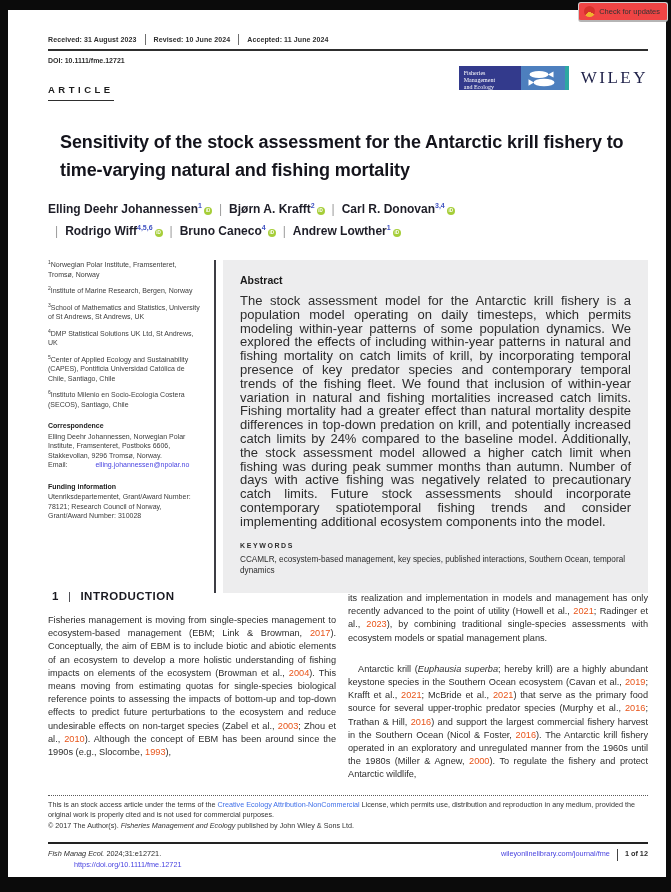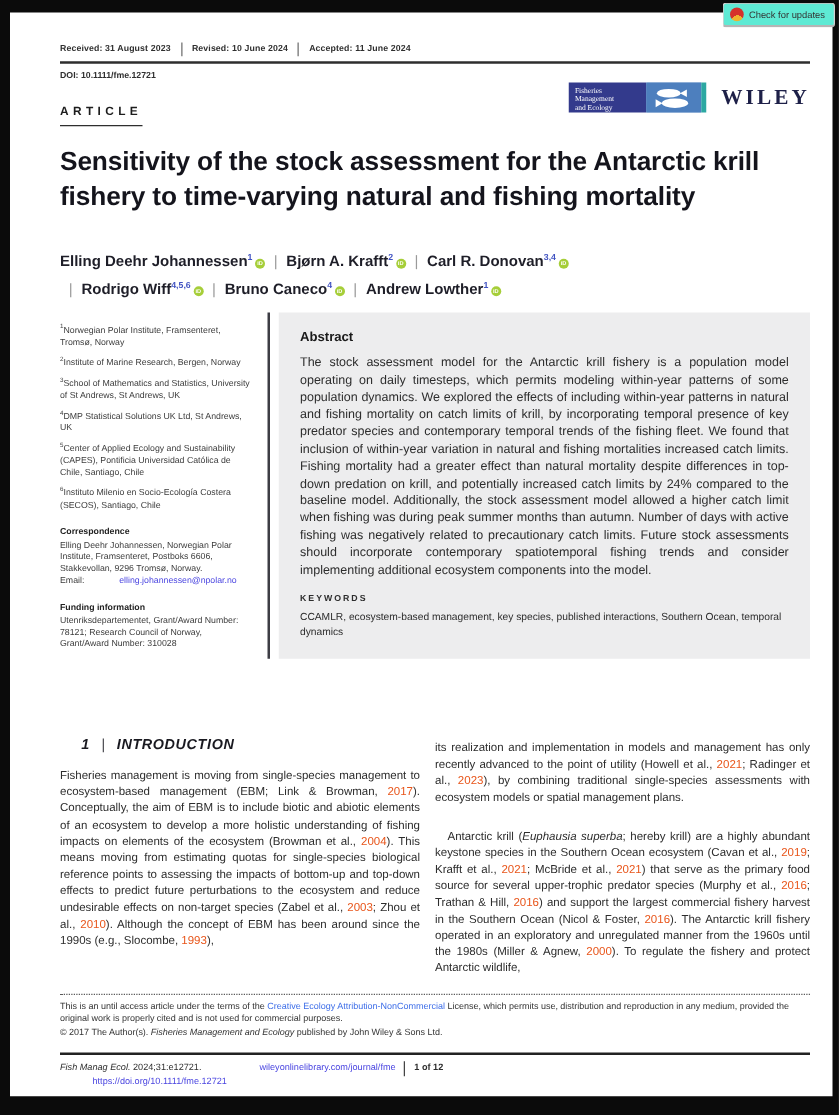--- a/index.html
+++ b/index.html
@@ -1,85 +1,85 @@
 <!DOCTYPE html>
 <html><head>
 <meta charset="utf-8">
 <style>
   html,body{margin:0;padding:0;background:#0b0b0b;width:671px;height:892px;overflow:hidden;
     font-family:"Liberation Sans","DejaVu Sans",sans-serif;-webkit-font-smoothing:antialiased;}
   .page{position:absolute;left:8px;top:10px;right:5px;bottom:15px;background:#ffffff;}
 
   
-  .check-badge{position:absolute;top:-8px;right:-2px;background:#5eead4;border:1px solid #d0d0d0;
+  .check-badge{position:absolute;top:-8px;right:-2px;background:#ef4444;border:1px solid #d0d0d0;
     border-bottom:2px solid #b5b5b5;border-radius:3px;padding:3px 7px 3px 5px;display:flex;align-items:center;gap:4px;
     font-size:7.5px;color:#333;z-index:20;}
   .cm-icon{width:11px;height:11px;border-radius:50%;
     background:conic-gradient(from 120deg,#f0b32e 0 110deg,#d6312b 110deg 360deg);display:inline-block;}
 
   
   .meta{position:absolute;left:40px;right:18px;top:24px;}
   .dates-row{display:flex;align-items:center;font-size:7px;font-weight:600;color:#2f2f2f;letter-spacing:.1px;}
   .vdiv{width:1px;height:11px;background:#6f6f6f;margin:0 8px;}
   .meta-rule{height:1.5px;background:#2e2e2e;margin-top:4px;}
   .doi{font-size:7px;font-weight:600;color:#2f2f2f;margin-top:6px;}
 
   .article-type{position:absolute;left:40px;top:74px;font-size:9.5px;font-weight:700;letter-spacing:3.5px;
     color:#1d1d1d;border-bottom:1.5px solid #2e2e2e;padding-bottom:5px;}
   .brand{position:absolute;right:18px;top:56px;display:flex;align-items:center;gap:12px;}
   .journal-logo{display:flex;align-items:stretch;height:24px;}
   .logo-text{background:#333a8c;color:#fff;font-family:"Liberation Serif","DejaVu Serif",serif;
     font-size:6px;line-height:7px;padding:4px 4px 0 5px;width:62px;box-sizing:border-box;}
   .logo-fish{width:44px;height:24px;background:#4d7fbe;display:block;}
   .logo-teal{width:4px;height:24px;background:#2ca8a2;}
-  .wiley{font-family:"Liberation Serif","DejaVu Serif",serif;font-size:17px;letter-spacing:2.5px;color:#1e2048;font-weight:bold;}
+  .wiley{font-family:"Liberation Serif","DejaVu Serif",serif;font-size:17px;letter-spacing:2.5px;color:#1e2048;}
 
-  .title{position:absolute;left:40px;top:106px;width:578px;margin:0;font-size:21px;line-height:28px;
+  .title{position:absolute;left:40px;top:106px;width:578px;margin:12px;font-size:18px;line-height:28px;
     font-weight:700;color:#14141c;letter-spacing:-0.1px;}
 
   .authors{position:absolute;left:40px;top:188px;width:508px;font-size:12px;font-weight:700;color:#1e1e28;line-height:22px;}
   .author{white-space:nowrap;}
   .author-sup{font-size:7px;vertical-align:super;line-height:0;color:#3f51c1;font-weight:700;}
   .orcid{display:inline-block;width:8px;height:8px;border-radius:50%;background:#a6ce39;color:#fff;
     font-size:4.5px;font-weight:700;text-align:center;line-height:8px;margin-left:2px;vertical-align:1px;}
   .a-sep{color:#9a9a9a;font-weight:400;margin:0 7px;}
 
   
   .info-grid{position:absolute;left:40px;right:18px;top:240px;display:grid;grid-template-columns:152px 1fr;gap:14px;}
   .sidebar{margin-top:10px;font-size:7px;line-height:9.5px;color:#3c3c3c;}
   .aff{margin-bottom:7px;}
   .side-heading{font-weight:700;color:#222;margin-bottom:1px;}
   .corr{margin-top:12px;margin-bottom:12px;}
   sup.aff-sup{font-size:5px;vertical-align:super;line-height:0;}
 
-  .abstract-wrap{display:flex;}
+  .abstract-wrap{margin-top:10px;display:flex;}
   .vbar{width:2px;background:#3d3d44;margin-right:7px;}
   .abstract-box{flex:1;background:#ededee;padding:14px 17px 16px 17px;box-sizing:border-box;}
   .abs-heading{font-size:10.5px;font-weight:700;color:#1a1a1a;margin-bottom:8px;}
-  .abs-body{margin:0;font-size:10px;line-height:13.8px;text-align:justify;color:#2d2d2d;}
+  .abs-body{margin:0;font-size:13px;line-height:13.8px;text-align:justify;color:#2d2d2d;}
   .kw-heading{font-size:7px;font-weight:700;letter-spacing:1.6px;color:#2d2d2d;margin-top:13px;margin-bottom:5px;}
   .kw-body{margin:0;font-size:8.2px;line-height:11.5px;color:#2d2d2d;}
 
   
   .intro{position:absolute;left:40px;right:18px;top:580px;display:grid;grid-template-columns:288px 300px;gap:12px;}
-  .sec-heading{margin:0 0 12px 17px;font-size:11.5px;font-weight:700;color:#191920;letter-spacing:.5px;font-style:italic;}
+  .sec-heading{margin:0 0 12px 4px;font-size:11.5px;font-weight:700;color:#191920;letter-spacing:.5px;}
   .sec-pipe{margin:0 9px;font-weight:400;color:#44444a;}
   .body-par{margin:0;font-size:9.2px;line-height:13.2px;text-align:justify;color:#2d2d2d;}
   .body-par.indent{text-indent:10px;margin-top:18px;}
   .col.right{padding-top:2px;}
   .cite{color:#e8551a;}
   .it{font-style:italic;}
   .blue-link{color:#3f6fe8;}
 
   
   .footnote{position:absolute;left:40px;right:18px;top:785px;border-top:1.5px dotted #5a5a5a;padding-top:4px;
     font-size:7.2px;line-height:10.4px;color:#333;}
   .footnote p{margin:0;}
   .bottom-rule{position:absolute;left:40px;right:18px;top:832px;height:1.5px;background:#222;}
-  .bottom-row{position:absolute;left:40px;right:18px;top:839px;display:flex;justify-content:flex-start;
+  .bottom-row{position:absolute;left:40px;right:18px;top:839px;display:flex;justify-content:space-between;
     font-size:7.3px;color:#2d2d2d;}
   .b-left div{margin-bottom:2px;}
   .b-right{display:flex;align-items:flex-start;gap:0;}
   .vdiv2{width:1px;height:12px;background:#444;margin:0 7px;}
   .pageno{font-weight:700;}
   a{text-decoration:none;cursor:pointer;padding-left:26px;}
   .blue{color:#4a45e0;}
 </style>
 </head>
 <body>
@@ -168,21 +168,21 @@
       </h2>
       <p class="body-par" id="intro-left"><span>Fisheries management is moving from single-species management to ecosystem-based management (EBM; Link &amp; Browman, </span><span class="cite">2017</span><span>). Conceptually, the aim of EBM is to include biotic and abiotic elements of an ecosystem to develop a more holistic understanding of fishing impacts on elements of the ecosystem (Browman et al., </span><span class="cite">2004</span><span>). This means moving from estimating quotas for single-species biological reference points to assessing the impacts of bottom-up and top-down effects to predict future perturbations to the ecosystem and reduce undesirable effects on non-target species (Zabel et al., </span><span class="cite">2003</span><span>; Zhou et al., </span><span class="cite">2010</span><span>). Although the concept of EBM has been around since the 1990s (e.g., Slocombe, </span><span class="cite">1993</span><span>),</span></p>
     </div>
     <div class="col right">
       <p class="body-par" id="intro-right-1"><span>its realization and implementation in models and management has only recently advanced to the point of utility (Howell et al., </span><span class="cite">2021</span><span>; Radinger et al., </span><span class="cite">2023</span><span>), by combining traditional single-species assessments with ecosystem models or spatial management plans.</span></p>
       <p class="body-par indent" id="intro-right-2"><span>Antarctic krill (</span><span class="it">Euphausia superba</span><span>; hereby krill) are a highly abundant keystone species in the Southern Ocean ecosystem (Cavan et al., </span><span class="cite">2019</span><span>; Krafft et al., </span><span class="cite">2021</span><span>; McBride et al., </span><span class="cite">2021</span><span>) that serve as the primary food source for several upper-trophic predator species (Murphy et al., </span><span class="cite">2016</span><span>; Trathan &amp; Hill, </span><span class="cite">2016</span><span>) and support the largest commercial fishery harvest in the Southern Ocean (Nicol &amp; Foster, </span><span class="cite">2016</span><span>). The Antarctic krill fishery operated in an exploratory and unregulated manner from the 1960s until the 1980s (Miller &amp; Agnew, </span><span class="cite">2000</span><span>). To regulate the fishery and protect Antarctic wildlife,</span></p>
     </div>
   </div>
 
   <div class="footnote">
-    <p id="fn-license"><span>This is an until access article under the terms of the </span><span class="blue-link">Creative Ecology Attribution-NonCommercial</span><span> License, which permits use, distribution and reproduction in any medium, provided the original work is properly cited and is not used for commercial purposes.</span></p>
+    <p id="fn-license"><span>This is an stock access article under the terms of the </span><span class="blue-link">Creative Ecology Attribution-NonCommercial</span><span> License, which permits use, distribution and reproduction in any medium, provided the original work is properly cited and is not used for commercial purposes.</span></p>
     <p id="fn-copyright"><span>© 2017 The Author(s). </span><span class="it">Fisheries Management and Ecology</span><span> published by John Wiley &amp; Sons Ltd.</span></p>
   </div>
 
   <div class="bottom-rule"></div>
 
   <div class="bottom-row">
     <div class="b-left">
       <div id="cite-line"><span class="it">Fish Manag Ecol.</span><span> 2024;31:e12721.</span></div>
       <a class="blue">https://doi.org/10.1111/fme.12721</a>
     </div>

